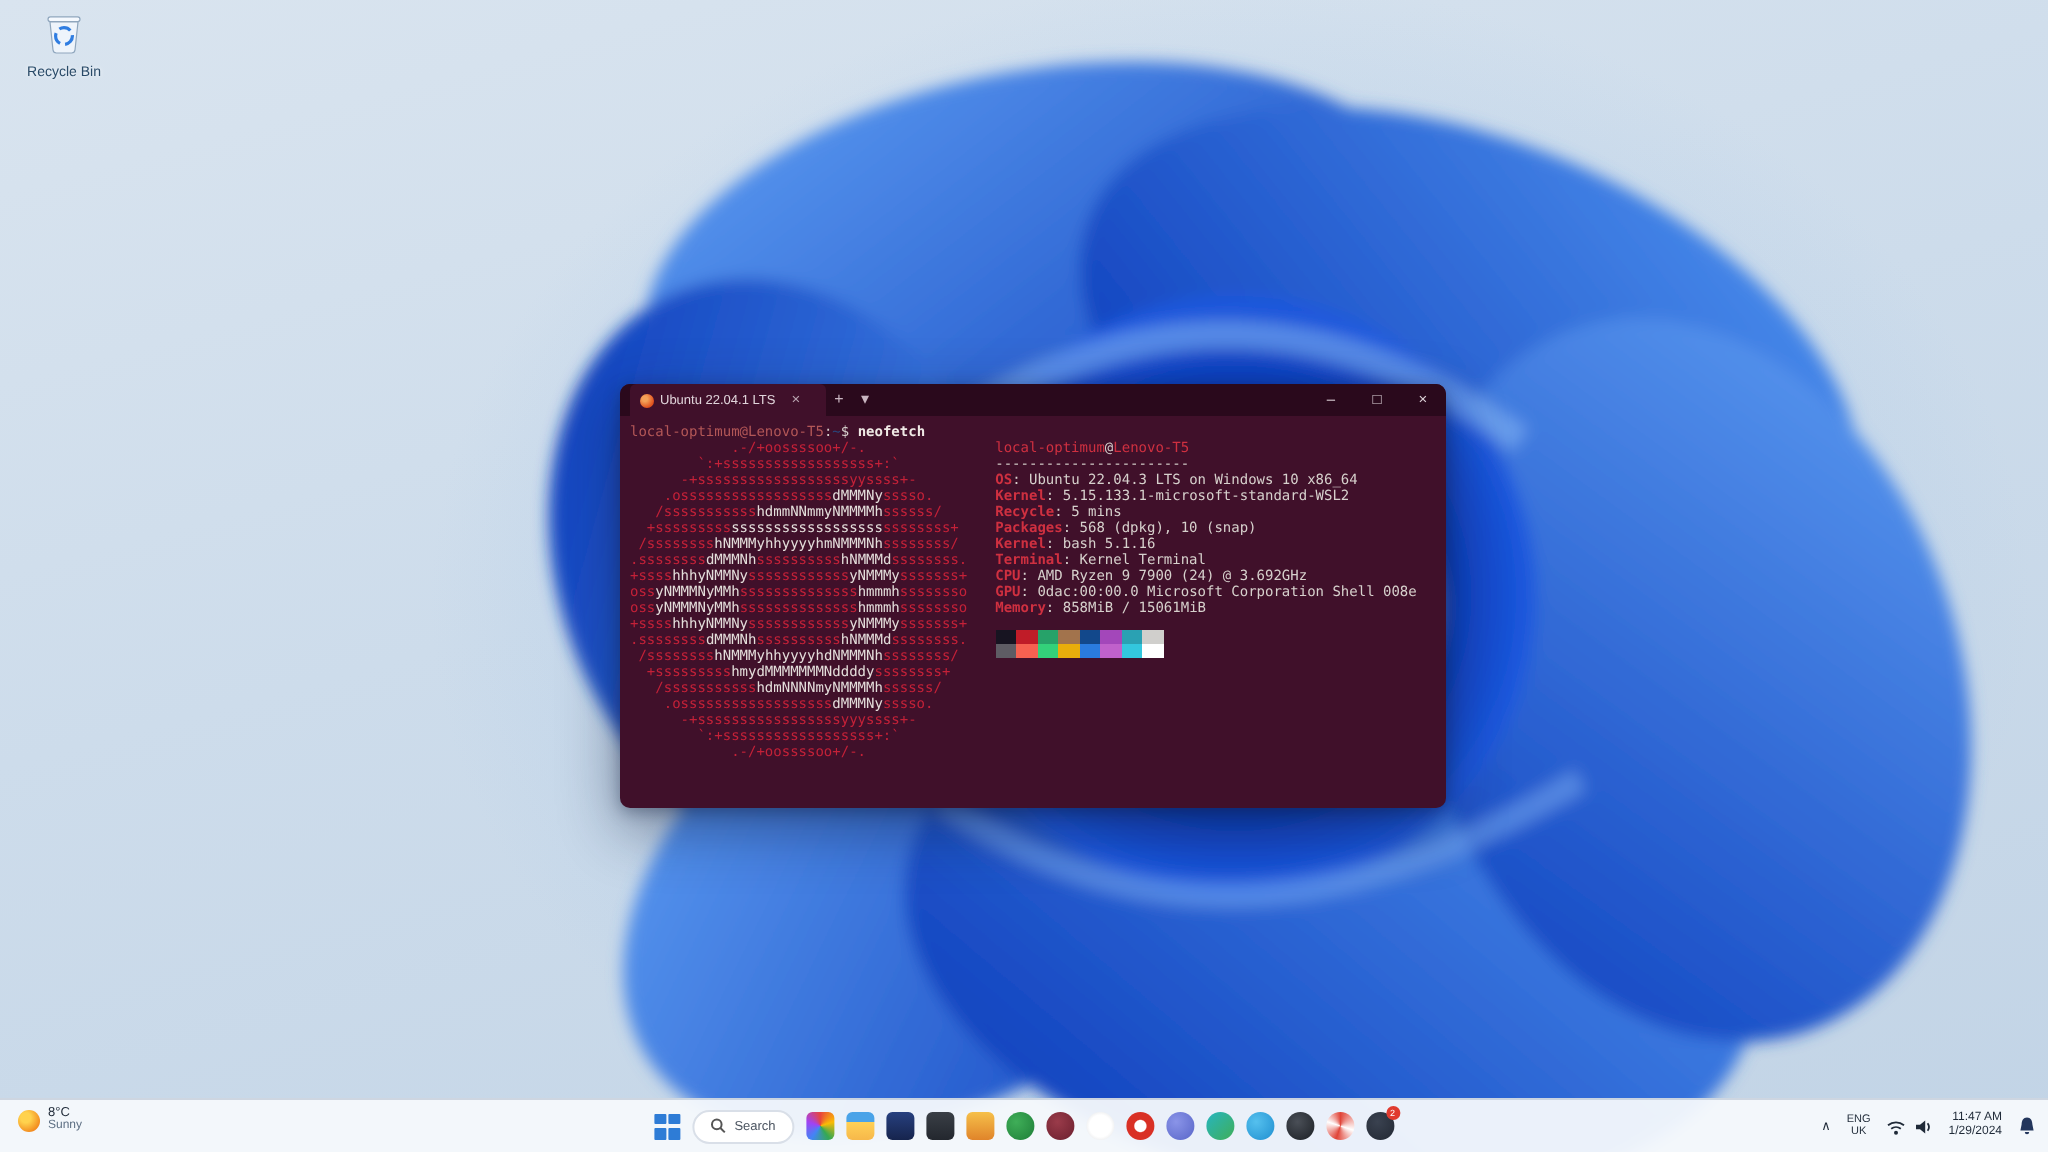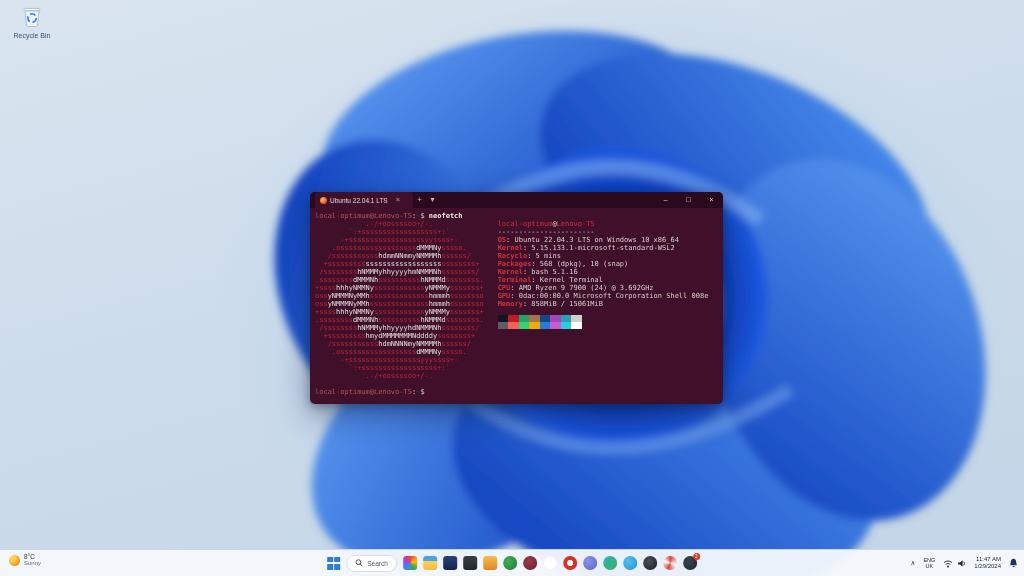--- a/index.html
+++ b/index.html
@@ -198,21 +198,20 @@
                 <span class="pal" style="background: rgb(233, 173, 12);"></span>
                 <span class="pal" style="background: rgb(42, 123, 222);"></span>
                 <span class="pal" style="background: rgb(192, 97, 203);"></span>
                 <span class="pal" style="background: rgb(51, 199, 222);"></span>
                 <span class="pal" style="background: rgb(255, 255, 255);"></span>
               </div>
             </div>
         </div>
       </div>
       <div class="blank-line"></div>
-      <div class="pline"><span class="p-user">local-optimum@Lenovo-T5</span><span>:</span><span class="p-path">~</span><span class="p-sym">$ </span></div>
     </div>
   </div>
 
   <div class="taskbar">
     <div class="weather">
       <span class="sun-icon"></span>
       <span class="weather-text">
         <div class="weather-temp">8°C</div>
         <div class="weather-cond">Sunny</div>
       </span>

